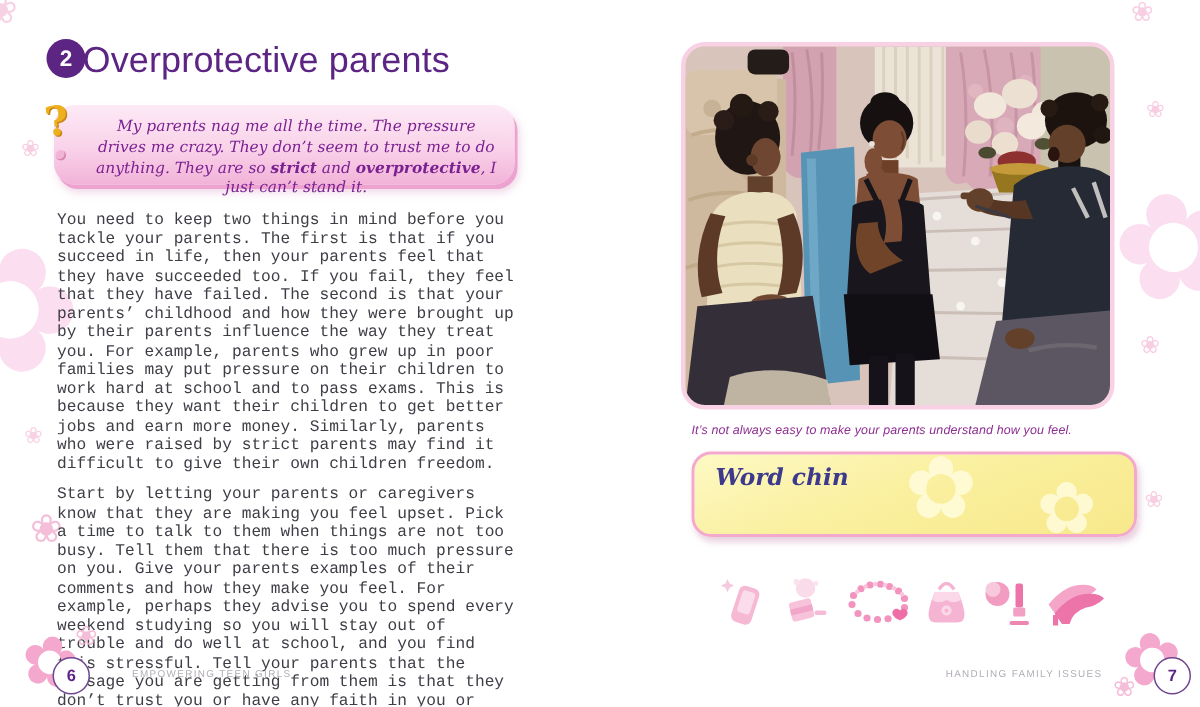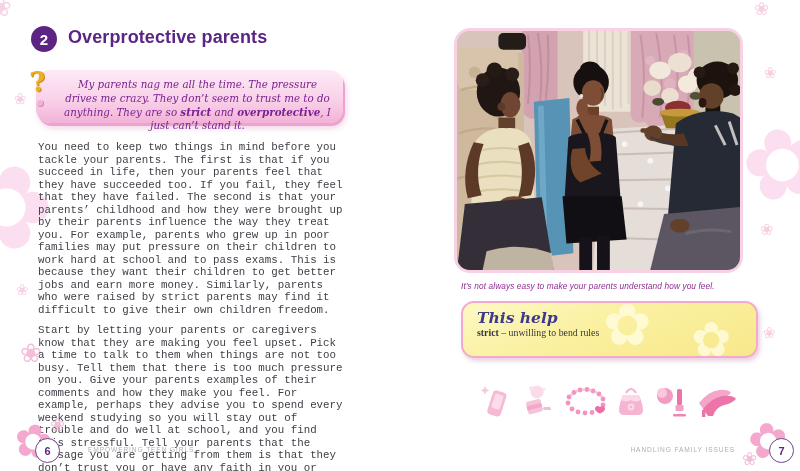--- a/index.html
+++ b/index.html
@@ -12,21 +12,21 @@
       pointer-events:none;user-select:none;}
   .f-o::before{content:"❀";color:#f2aed0;}
   .f-f::before{content:"✿";}
   .f-pale::before{color:#fbdff0;}
   .f-med::before{color:#f5a8cd;}
 
   
   .chapter-badge{position:absolute;left:31px;top:26px;width:26px;height:26px;border-radius:50%;
       background:#5c2584;color:#fff;font-weight:bold;font-size:15px;display:flex;
       align-items:center;justify-content:center;}
-  .page-title{position:absolute;left:68px;top:27px;margin:0;font-size:18px;font-weight:bold;
+  .page-title{position:absolute;left:55px;top:27px;margin:0;font-size:24px;font-weight:normal;
       color:#5c2584;letter-spacing:.1px;}
   .bubble{position:absolute;left:36px;top:70px;width:307px;height:53px;border-radius:14px;
       background:linear-gradient(180deg,#fdeaf6 0%,#f9d2e9 55%,#f2b2d8 100%);
       box-shadow:2px 3px 0 #eda2d0, 3px 5px 6px rgba(210,130,180,.35);
       padding:8px 12px 6px 28px;box-sizing:border-box;}
   .qmark{position:absolute;left:-6px;top:-4px;font-size:27px;font-weight:bold;color:#edb01e;
       font-family:"DejaVu Serif",serif;text-shadow:1px 1px 0 #c8861a;transform:rotate(-8deg);}
   .qdot{position:absolute;left:1px;top:30px;width:7px;height:7px;border-radius:50%;
       background:#f0b4d4;box-shadow:inset -1px -1px 0 #d985b4;}
   .bubble-text{margin:0;font-family:"DejaVu Serif",serif;font-style:italic;font-size:10.3px;
@@ -231,22 +231,21 @@
           <path d="M232,206 q22,-6 46,-2" stroke="#6c6670" stroke-width="3" fill="none"></path>
         </g>
       </svg>
     </figure>
 
     <p class="photo-caption">It’s not always easy to make your parents understand how you feel.</p>
 
     <div class="word-help">
       <span class="wh-flower" style="left:140px;top:-12px;font-size:58px;">✿</span>
       <span class="wh-flower" style="left:228px;top:8px;font-size:48px;">✿</span>
-      <h2 class="wh-title">This help</h2>
-      <p class="wh-entry"><b>strict</b> <span>–</span> <span>unwilling to bend rules</span></p>
+      <h2 class="wh-title">Word chin</h2>
     </div>
 
     <div class="icons-row">
       <span class="icon">
         <svg viewBox="0 0 36 36">
           <path d="M8,3 l1.4,3 3,1.4 -3,1.4 -1.4,3 -1.4,-3 -3,-1.4 3,-1.4 Z" fill="#f6cade"></path>
           <g transform="rotate(18 20 20)">
             <rect x="13" y="8" width="14" height="25" rx="4" fill="#f5b9d4"></rect>
             <rect x="15.6" y="11" width="8.8" height="15" rx="2" fill="#fbdcea"></rect>
           </g>

